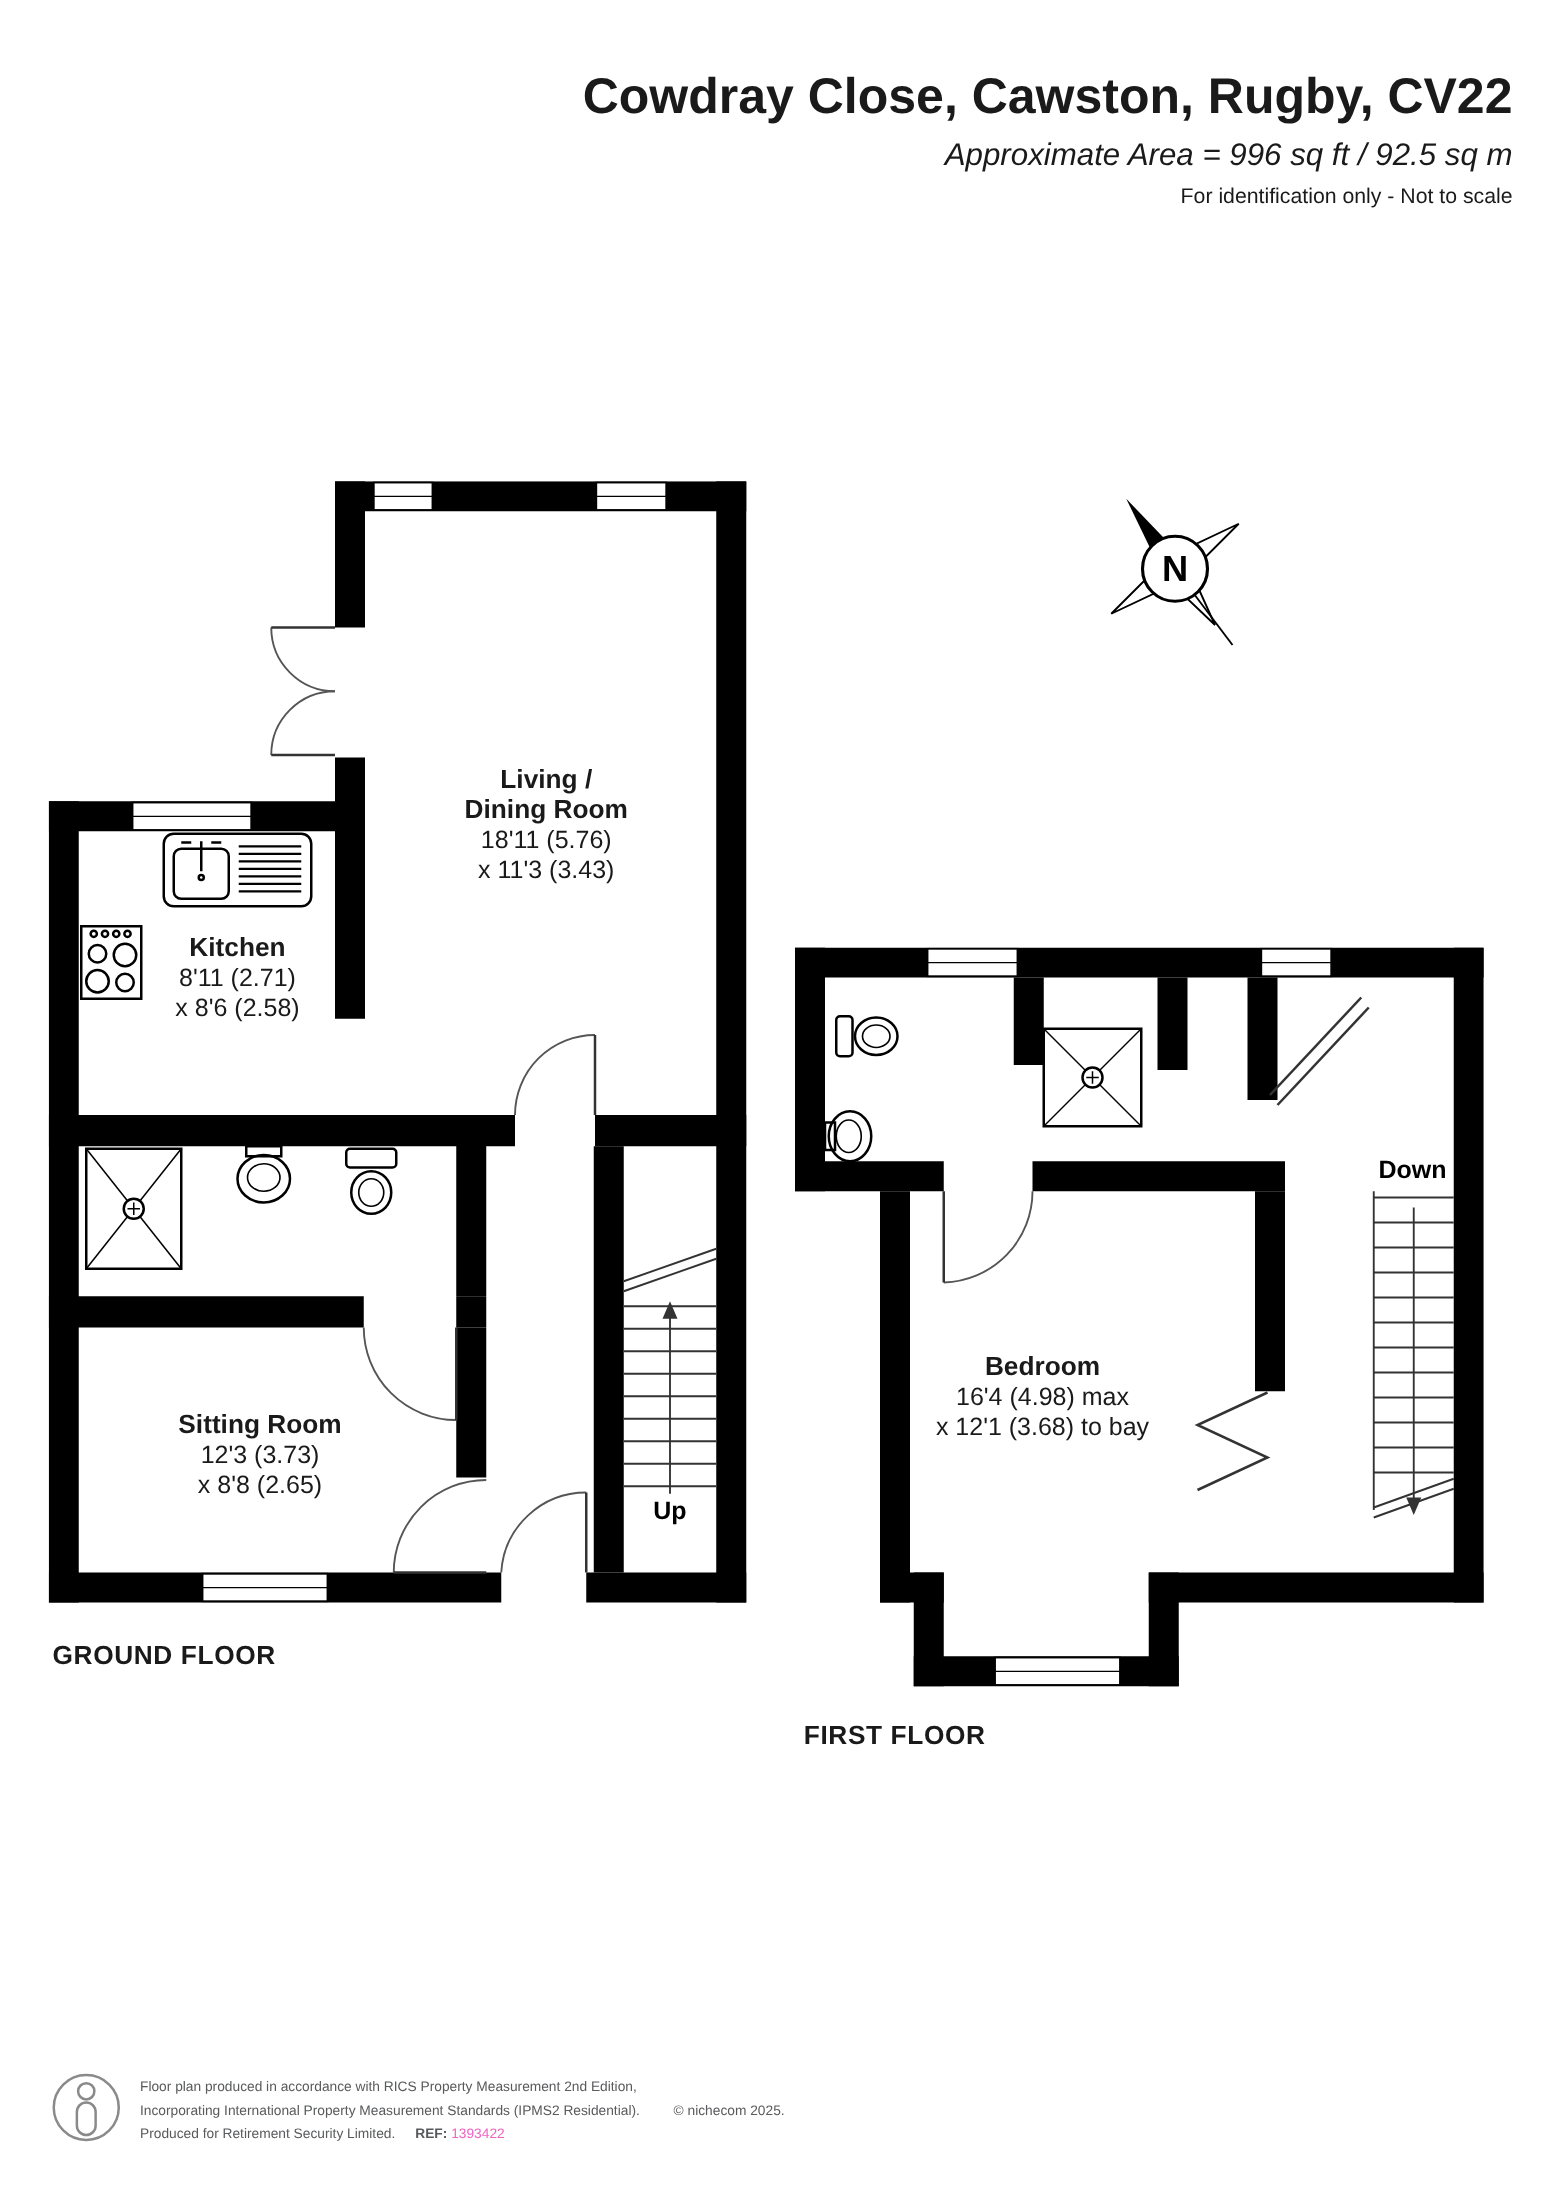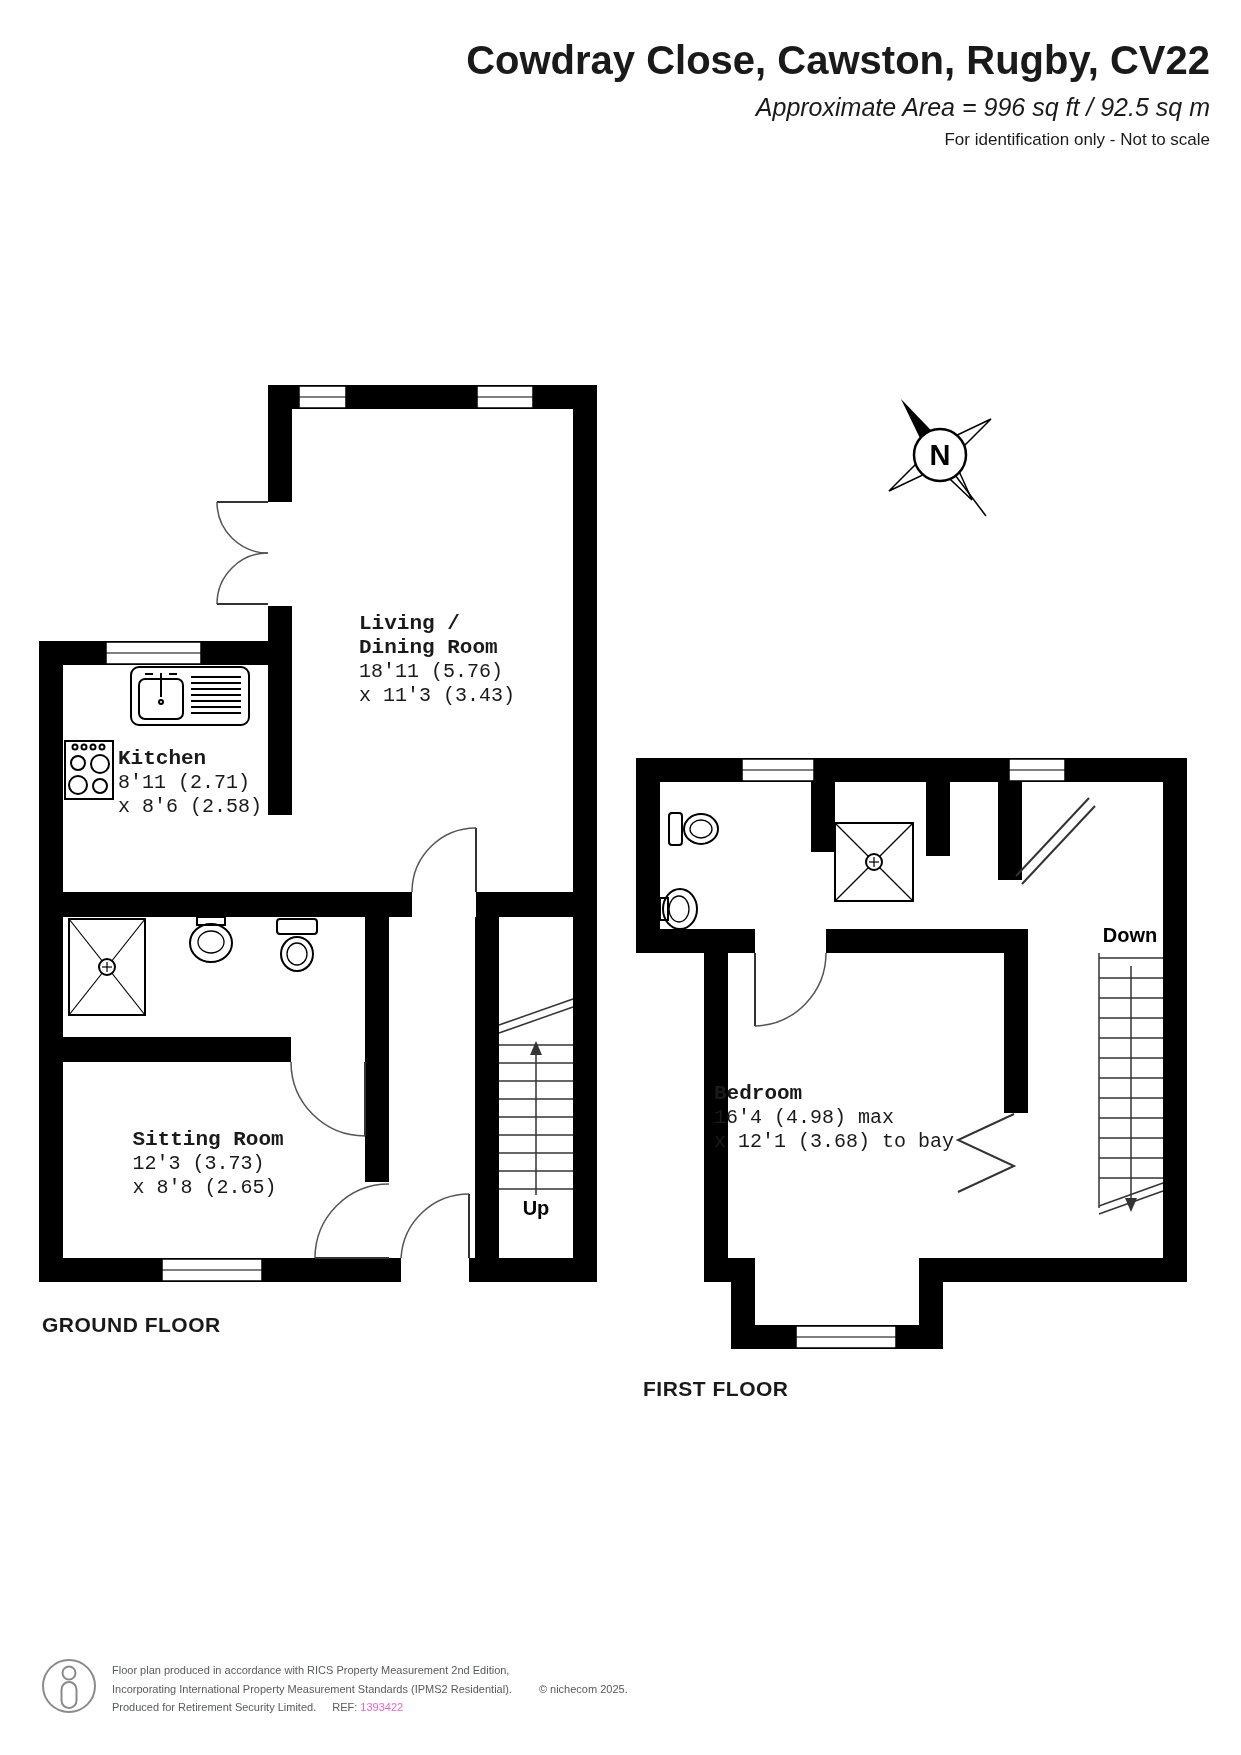--- a/index.html
+++ b/index.html
@@ -1,35 +1,35 @@
 <!DOCTYPE html>
 <html><head>
 <meta charset="utf-8">
 <style>
   html,body{margin:0;padding:0;background:#ffffff;}
   body{width:1241px;height:1755px;position:relative;font-family:"Liberation Sans",sans-serif;color:#1a1a1a;overflow:hidden;}
   .abs{position:absolute;}
   
   .header{position:absolute;top:38px;left:0;right:31px;text-align:right;}
-  .title{font-size:40px;font-weight:bold;letter-spacing:0;}
+  .title{font-size:40px;font-weight:bold;letter-spacing:0;margin-top:17px;}
   .area{font-size:25px;margin-top:10px;font-style:italic;}
   .disclaimer{font-size:17px;margin-top:8px;}
   
-  .room-label{position:absolute;transform:translateX(-50%);white-space:nowrap;font-family:Liberation Mono, monospace;}
+  .room-label{position:absolute;text-align:center;transform:translateX(-50%);white-space:nowrap;}
   .rn{font-weight:bold;font-size:21px;line-height:24px;}
   .rd{font-size:20px;line-height:24px;}
   .floor-label{position:absolute;font-weight:bold;font-size:21px;letter-spacing:.5px;}
   
   svg text.stair-label{font-family:"Liberation Sans",sans-serif;font-weight:bold;font-size:20px;}
   svg text.compass-n{font-family:"Liberation Sans",sans-serif;font-weight:bold;font-size:29px;}
   
   .footer{position:absolute;left:40px;top:1655px;display:flex;align-items:flex-start;}
   .footer-text{margin-left:14px;font-size:11px;line-height:18.5px;color:#595a5c;padding-top:6px;}
   .copyright{margin-left:27px;}
-  .ref-label{margin-left:16px;}
+  .ref-label{margin-left:16px;font-weight:bold;}
   .ref-value{color:#ed64c4;margin-top:47px;}
 </style>
 </head>
 <body>
 
 <div class="header">
   <div class="title">Cowdray Close, Cawston, Rugby, CV22</div>
   <div class="area">Approximate Area = 996 sq ft / 92.5 sq m</div>
   <div class="disclaimer">For identification only - Not to scale</div>
 </div>

